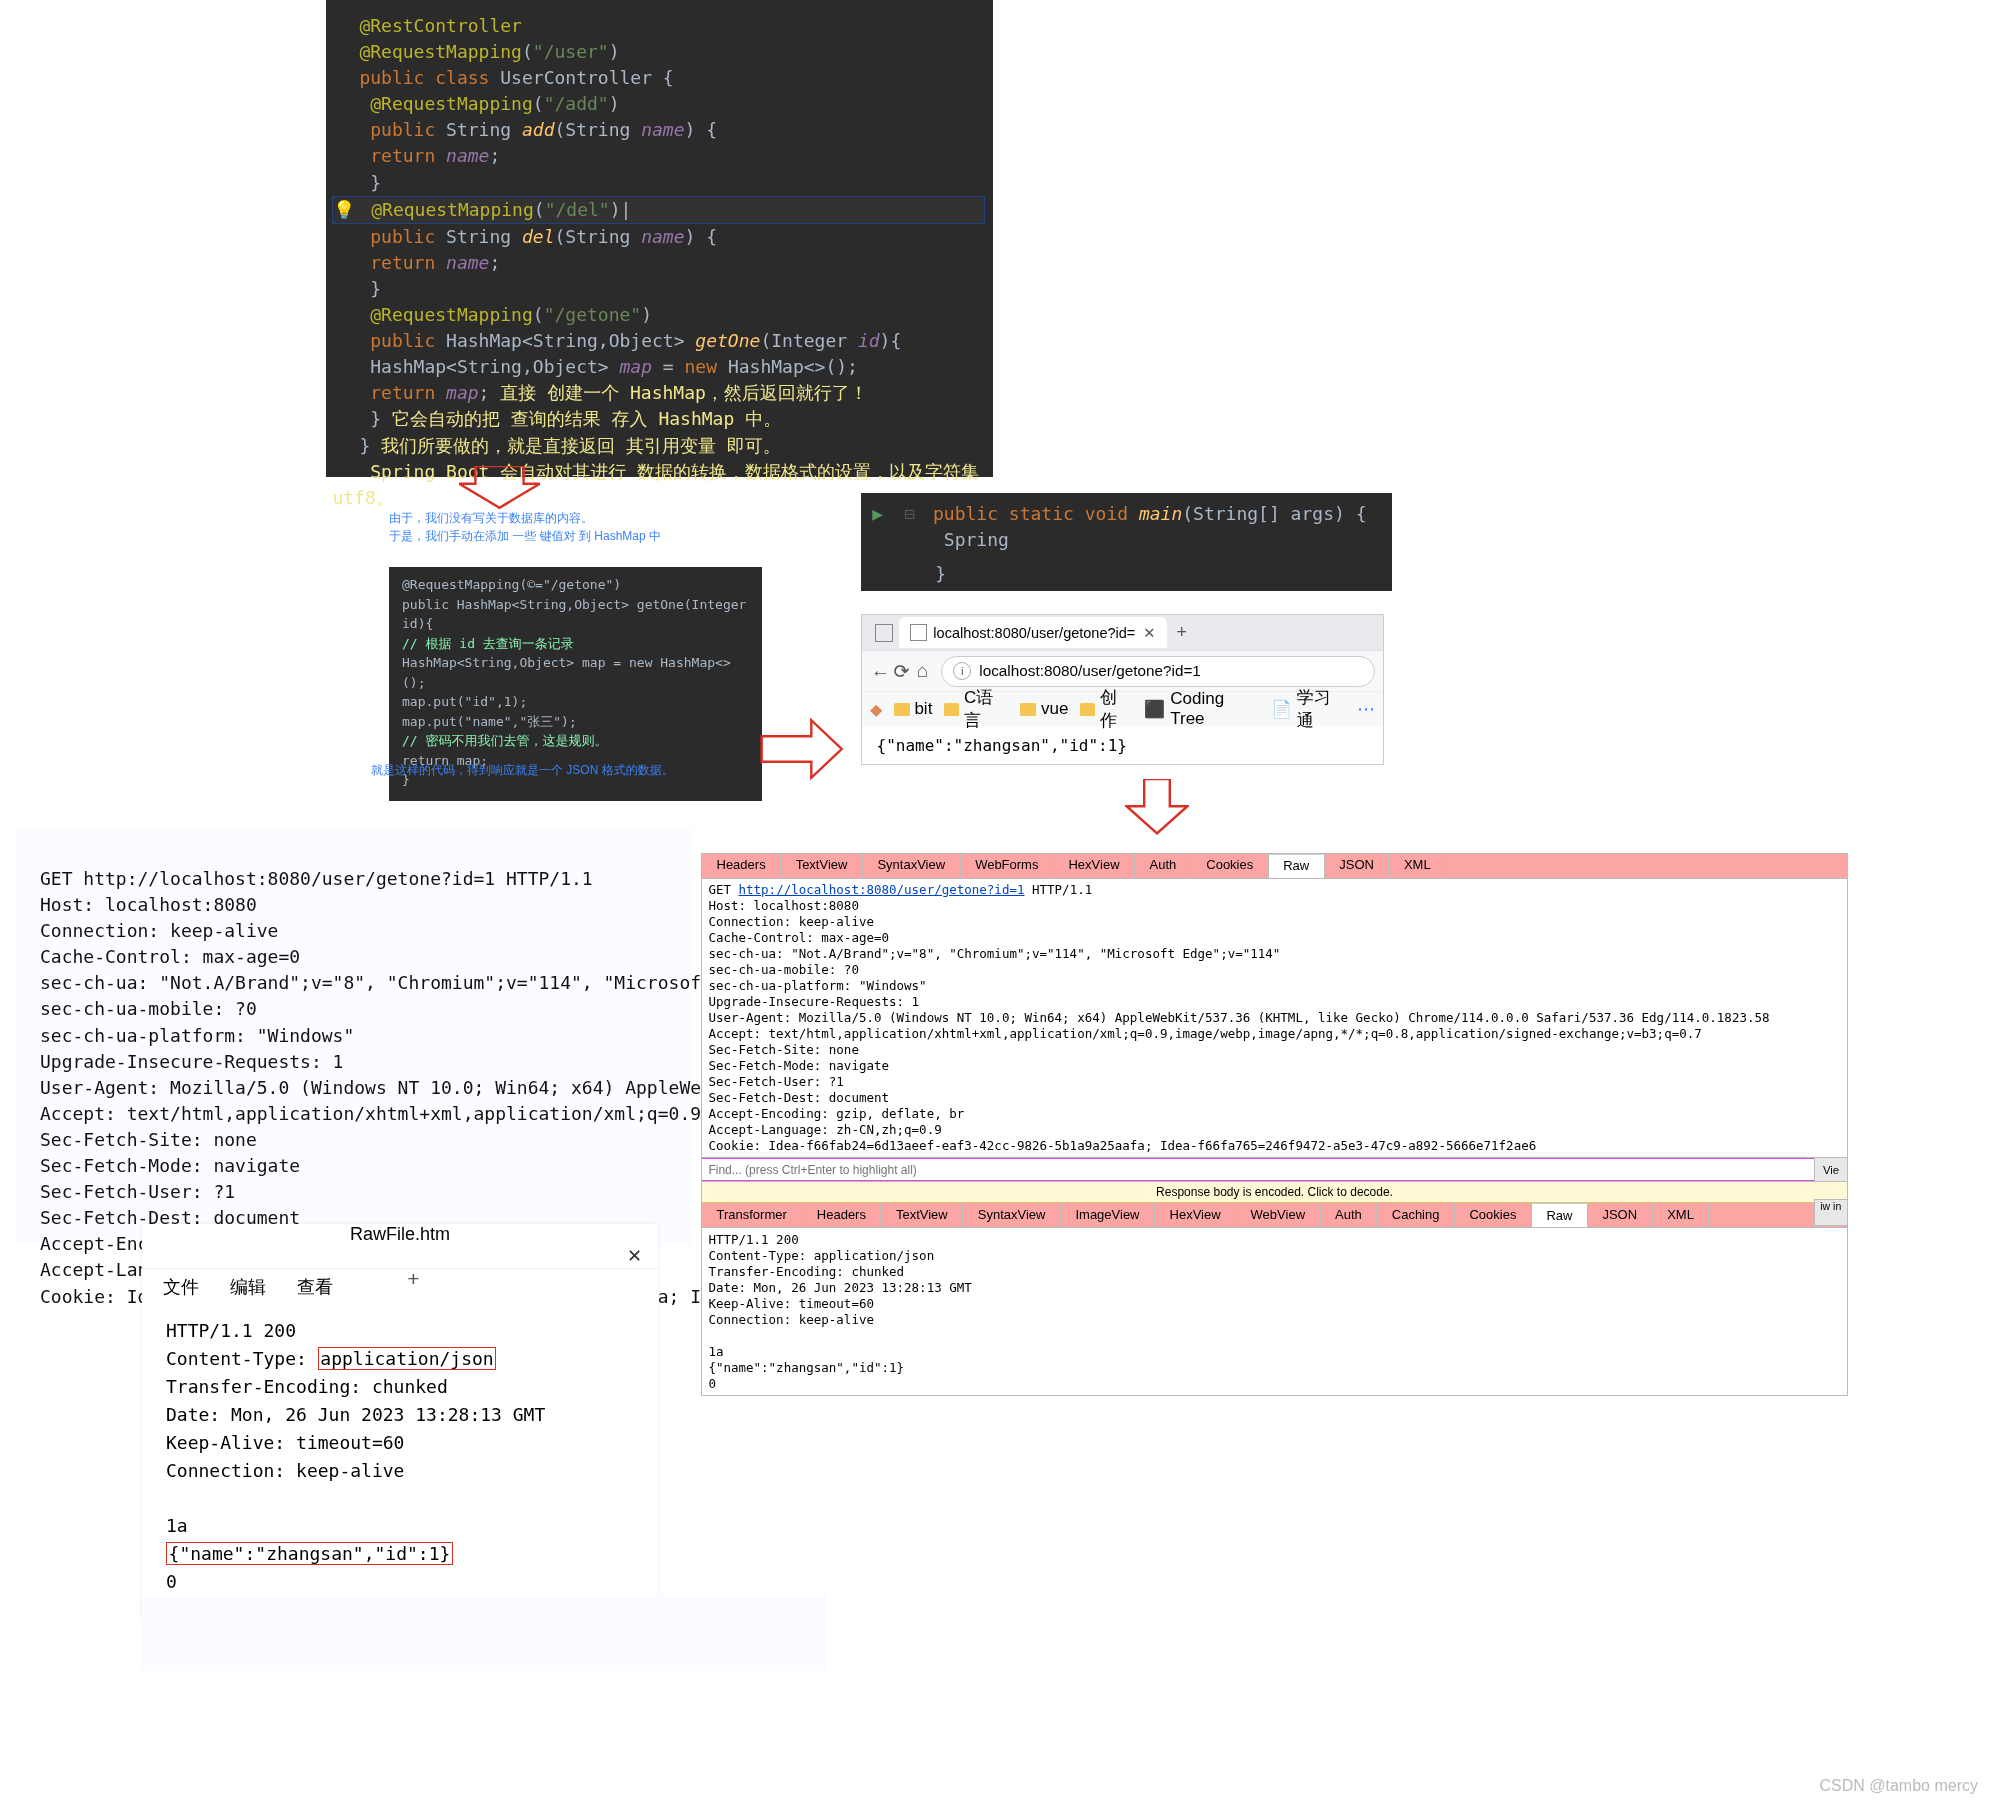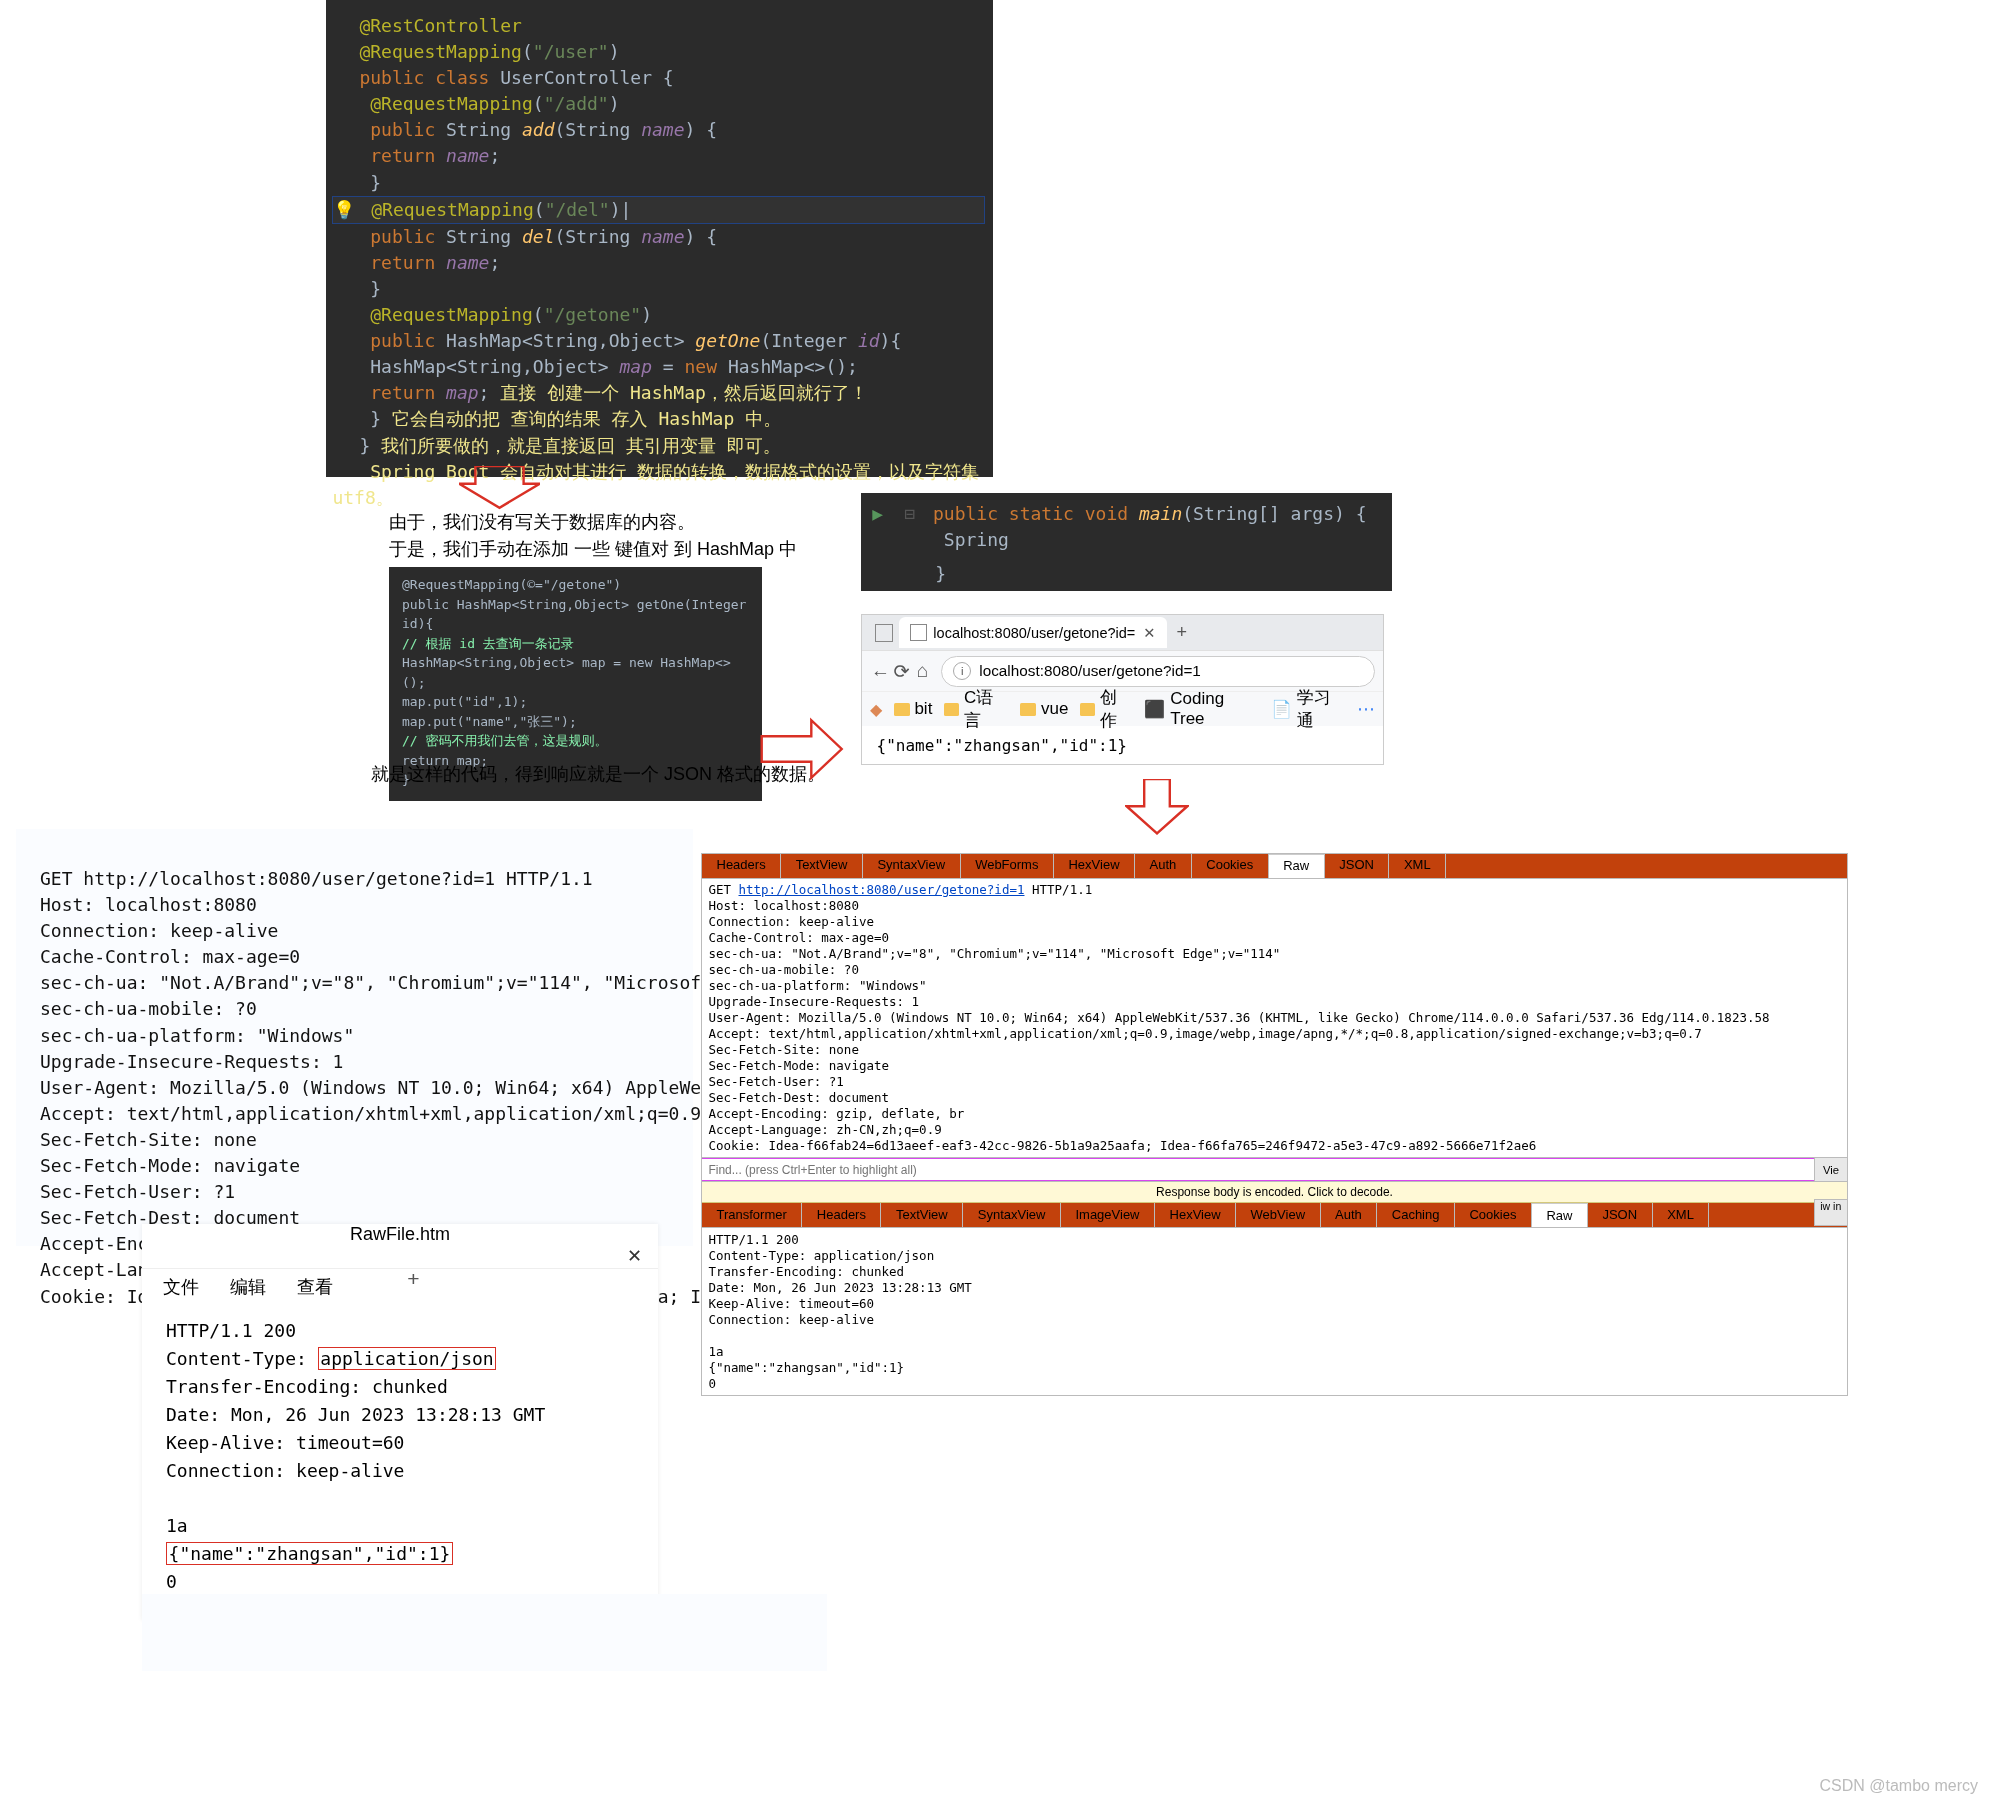--- a/index.html
+++ b/index.html
@@ -13,21 +13,21 @@
   .kw-str  { color:#6a8759; }
   .kw-meth { color:#ffc66d; font-style:italic; }
   .kw-cmt  { color:#f0e68c; }
   .kw-var  { color:#9876aa; font-style:italic; }
   .ide .hl-line { background:#323232; border:0.8px solid #214283; padding-right:3.2px; }
   .ide .bulb { color:#ffb700; }
 
   .ide-small { position:absolute; background:#2b2b2b; color:#a9b7c6; font-family:"Consolas",monospace; font-size:13px; line-height:1.5; padding:8px 13px 11.3px 13px; }
   .ide-small .cmt { color:#86efac; }
 
-  .note-red  { position:absolute; color:#000000; font-family:"Microsoft YaHei",sans-serif; font-size:18px; line-height:1.5; }
+  .note-red  { position:absolute; color:#3b82f6; font-family:"Microsoft YaHei",sans-serif; font-size:12px; line-height:1.5; }
 
   .arrow-down { position:absolute; }
   .arrow-down svg, .arrow-right svg { display:block; }
   .arrow-right { position:absolute; }
 
   
   .browser { position:absolute; border:0.8px solid #ccc; background:#e5e5e5; }
   .browser .tabrow { display:flex; align-items:center; background:#e8eaed; height:35px; }
   .browser .tab { display:flex; align-items:center; background:#fff; border-radius:6.4px 6.4px 0 0; margin-left:6.4px; height:31px; padding:0 11.3px; font-size:14.5px; }
   .browser .tab .favicon { width:14.5px; height:14.5px; border:0.8px solid #888; margin-right:6.4px; }
@@ -50,21 +50,21 @@
   .filewin .titlebar { display:flex; align-items:center; height:44px; padding:0 16px; border-bottom:0.8px solid #eee; font-size:18px;flex-direction:column; }
   .filewin .titlebar .icon { width:19.3px; height:19.3px; background:#4a88c7; margin-right:9.7px; }
   .filewin .titlebar .close { margin-left:auto; font-size:18px; color:#333; }
   .filewin .titlebar .plus { margin-left:27px; font-size:21px; color:#555; }
   .filewin .menubar { display:flex; gap:31px; padding:6.4px 21px 9.7px 21px; font-size:18px; }
   .filewin pre { margin:0; padding:8px 24px 24px 24px; font-family:"Consolas",monospace; font-size:18px; line-height:1.55; }
   .red-box { border:1.6px solid #d93025; padding:0 1.6px; }
 
   
   .fiddler { position:absolute; background:#fff; border:0.8px solid #bbb; font-family:"Tahoma","Segoe UI",sans-serif; font-size:13px; }
-  .fiddler .tabs { display:flex; height:24px; border-bottom:0.8px solid #bbb; background:#c2410c; }
+  .fiddler .tabs { display:flex; height:24px; border-bottom:0.8px solid #bbb; background:#fca5a5; }
   .fiddler .tabs div { padding:3.2px 14.5px; border-right:0.8px solid #bbb; }
   .fiddler .tabs .act { background:#fff; border-top:0.8px solid #ccc; }
   .fiddler pre { margin:0; padding:3.2px 6.4px; font-family:"Consolas",monospace; font-size:12.5px; line-height:1.28; color:#000; background:#fff; }
   .fiddler .link { color:#0045c4; text-decoration:underline; }
   .fiddler .findbar { display:flex; align-items:center; border-top:0.8px solid #bbb; border-bottom:0.8px solid #bbb; background:#d946ef; height:22.6px; }
   .fiddler .findbar input { flex:1; border:none; padding:3.2px 6.4px; font-size:12px; color:#888; }
   .fiddler .viewbtn { background:#e8e8e8; border-left:0.8px solid #bbb; padding:0 8px; height:100%; display:flex; align-items:center; font-size:11.3px; }
   .fiddler .yellowbar { background:#fff9d6; border-bottom:0.8px solid #d4c97b; text-align:center; padding:3.2px 0; font-size:12px; }
 
   .watermark { position:absolute; bottom:16px; right:32px; color:#bbb; font-size:16px; }

